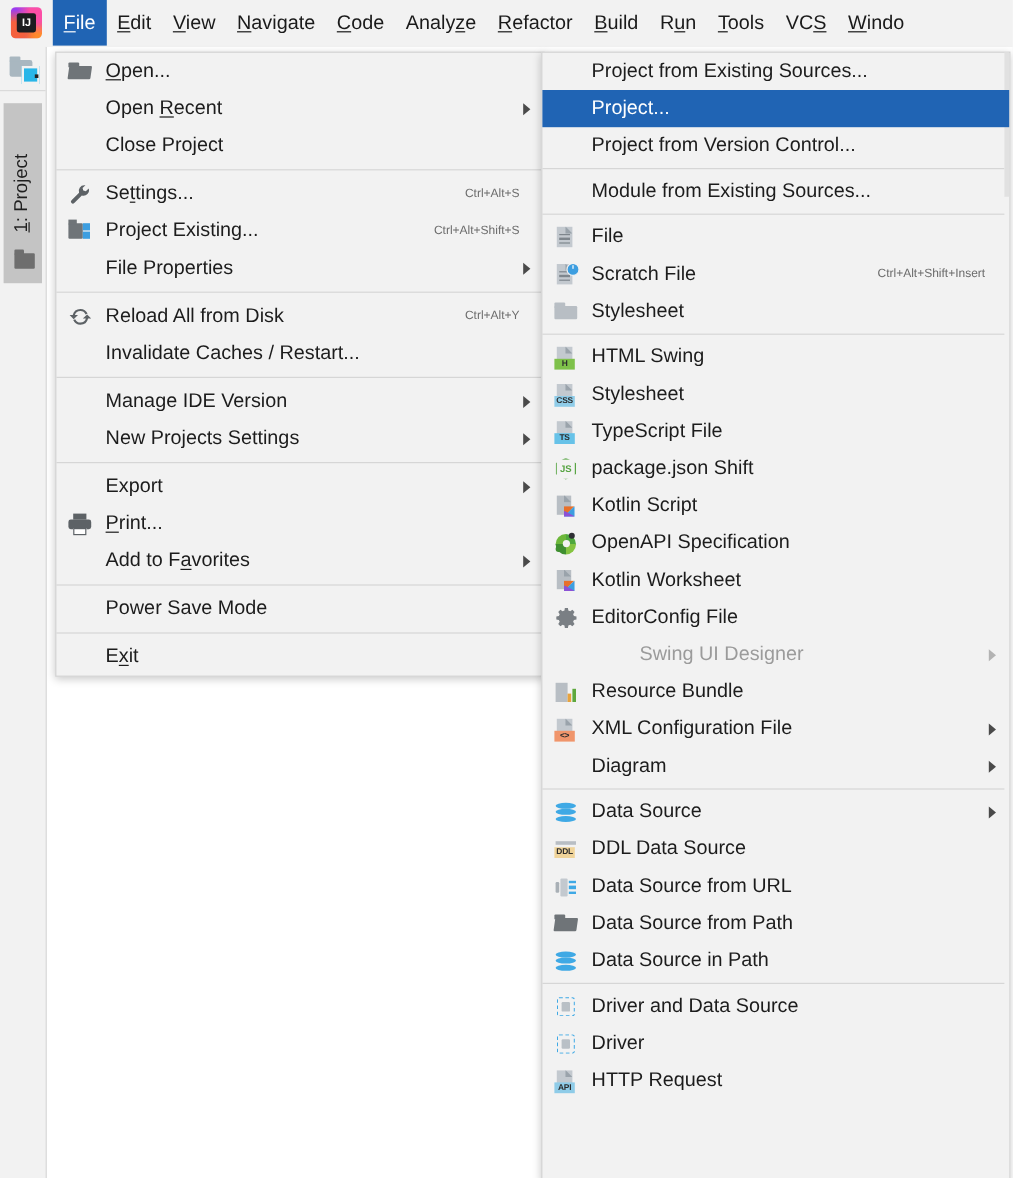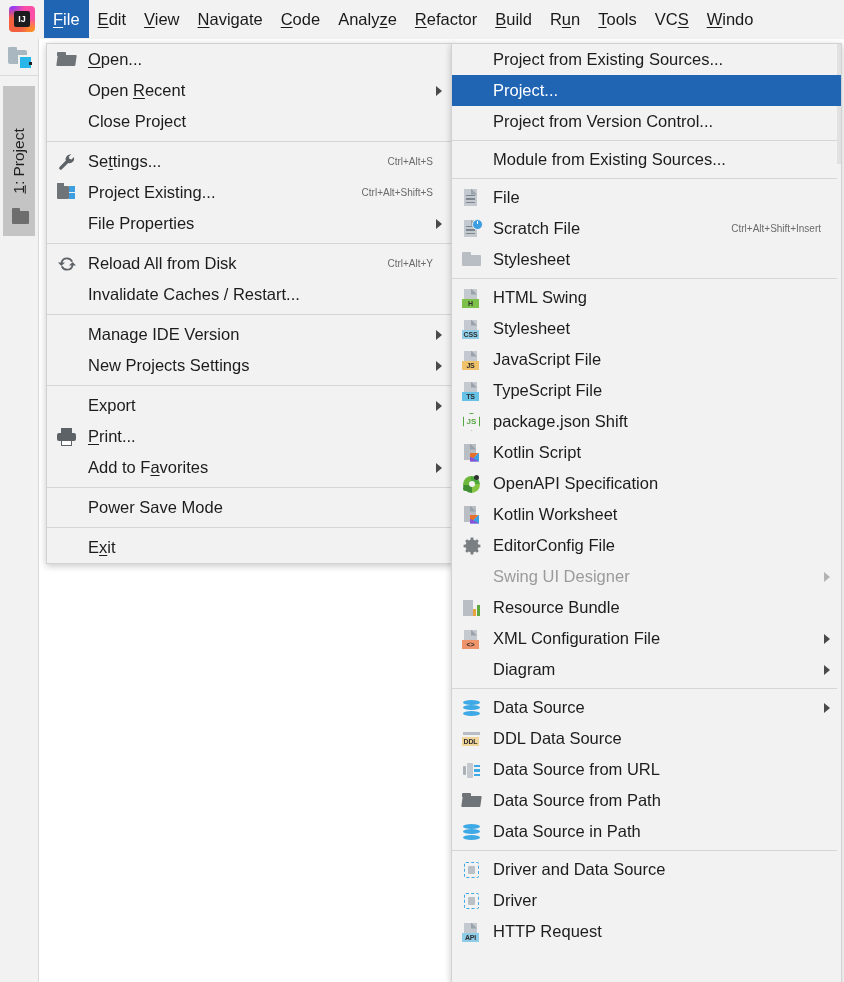--- a/index.html
+++ b/index.html
@@ -91,21 +91,21 @@
     z-index:40;
   }
   #file-menu{left:46px;top:43px;width:406px;}
   #new-submenu{left:451px;top:43px;width:389px;height:939px;}
 
   .mi{
     position:relative;height:31px;display:flex;align-items:center;
     font-size:16.5px;color:#1c1c1c;white-space:nowrap;cursor:default;
   }
   .mi.sel{background:#2064b4;color:#ffffff;}
-  .mi.disabled{color:#9b9b9b;}
+  .mi.disabled{color:#9b9b9b;padding-left:40px;}
   .mi .ico{
     position:absolute;left:10px;top:50%;transform:translateY(-50%);
     width:20px;height:20px;
   }
   .mi .label{margin-left:41px;}
   .mi .label .u{text-decoration:underline;text-underline-offset:2px;}
   .mi .accel{
     position:absolute;right:20px;font-size:10px;color:#6b6b6b;
   }
   .mi .arrow{
@@ -458,28 +458,20 @@
             <span class="pg"></span>
             <span class="fold"></span>
             <span class="tag" style="background:#8fcce8">CSS</span>
           </span>
           <span class="label">Stylesheet</span>
         </div>
         <div class="mi">
           <span class="ico ic-file">
             <span class="pg"></span>
             <span class="fold"></span>
-            <span class="tag" style="background:#f0c36b">JS</span>
-          </span>
-          <span class="label">JavaScript File</span>
-        </div>
-        <div class="mi">
-          <span class="ico ic-file">
-            <span class="pg"></span>
-            <span class="fold"></span>
             <span class="tag" style="background:#67c2e8">TS</span>
           </span>
           <span class="label">TypeScript File</span>
         </div>
         <div class="mi">
           <span class="ico ic-node">
             <span class="hex"></span>
             <span class="js">JS</span>
           </span>
           <span class="label">package.json Shift</span>

